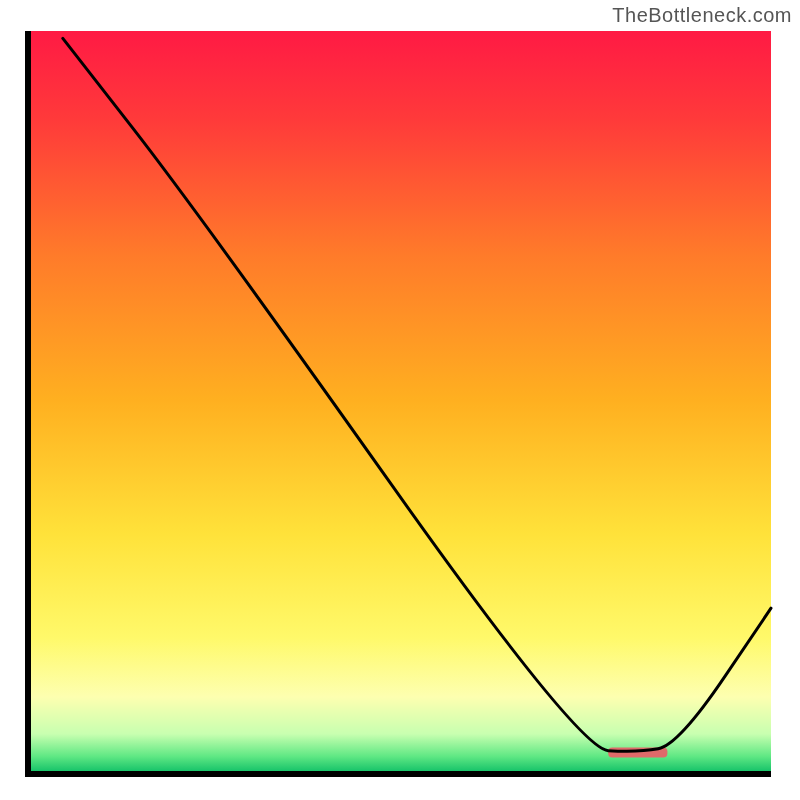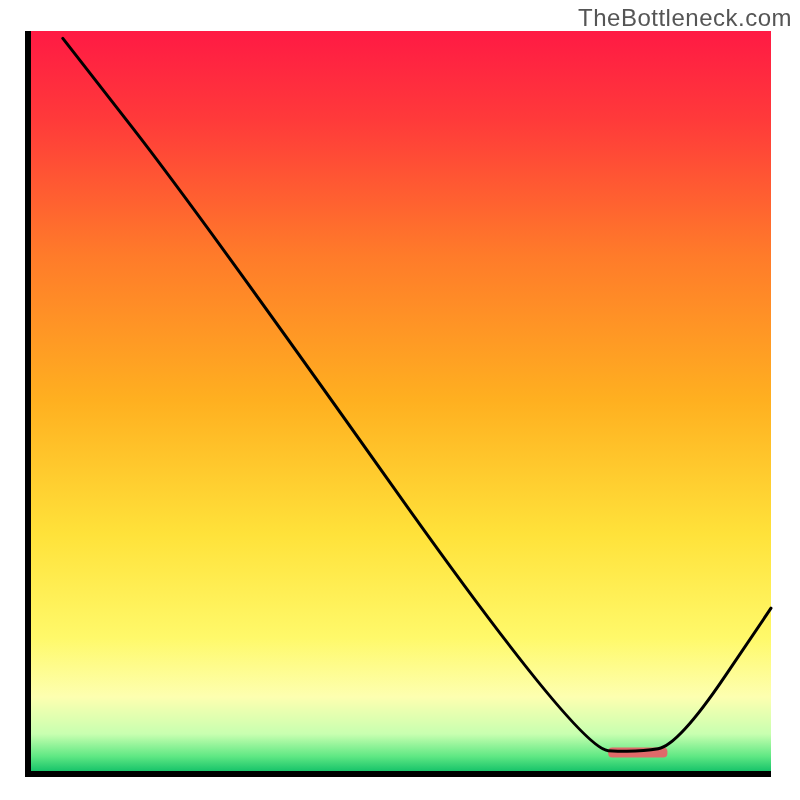--- a/index.html
+++ b/index.html
@@ -12,21 +12,21 @@
   }
   .chart-container {
     position: relative;
     width: 800px;
     height: 800px;
   }
   .watermark {
     position: absolute;
     top: 4px;
     right: 8px;
-    font-size: 24px;
+    font-size: 20px;
     font-weight: 500;
     color: #555555;
     letter-spacing: 0.5px;
     z-index: 10;
     margin-left: 11px;
   }
   svg.plot {
     position: absolute;
     left: 0;
     top: 0;

